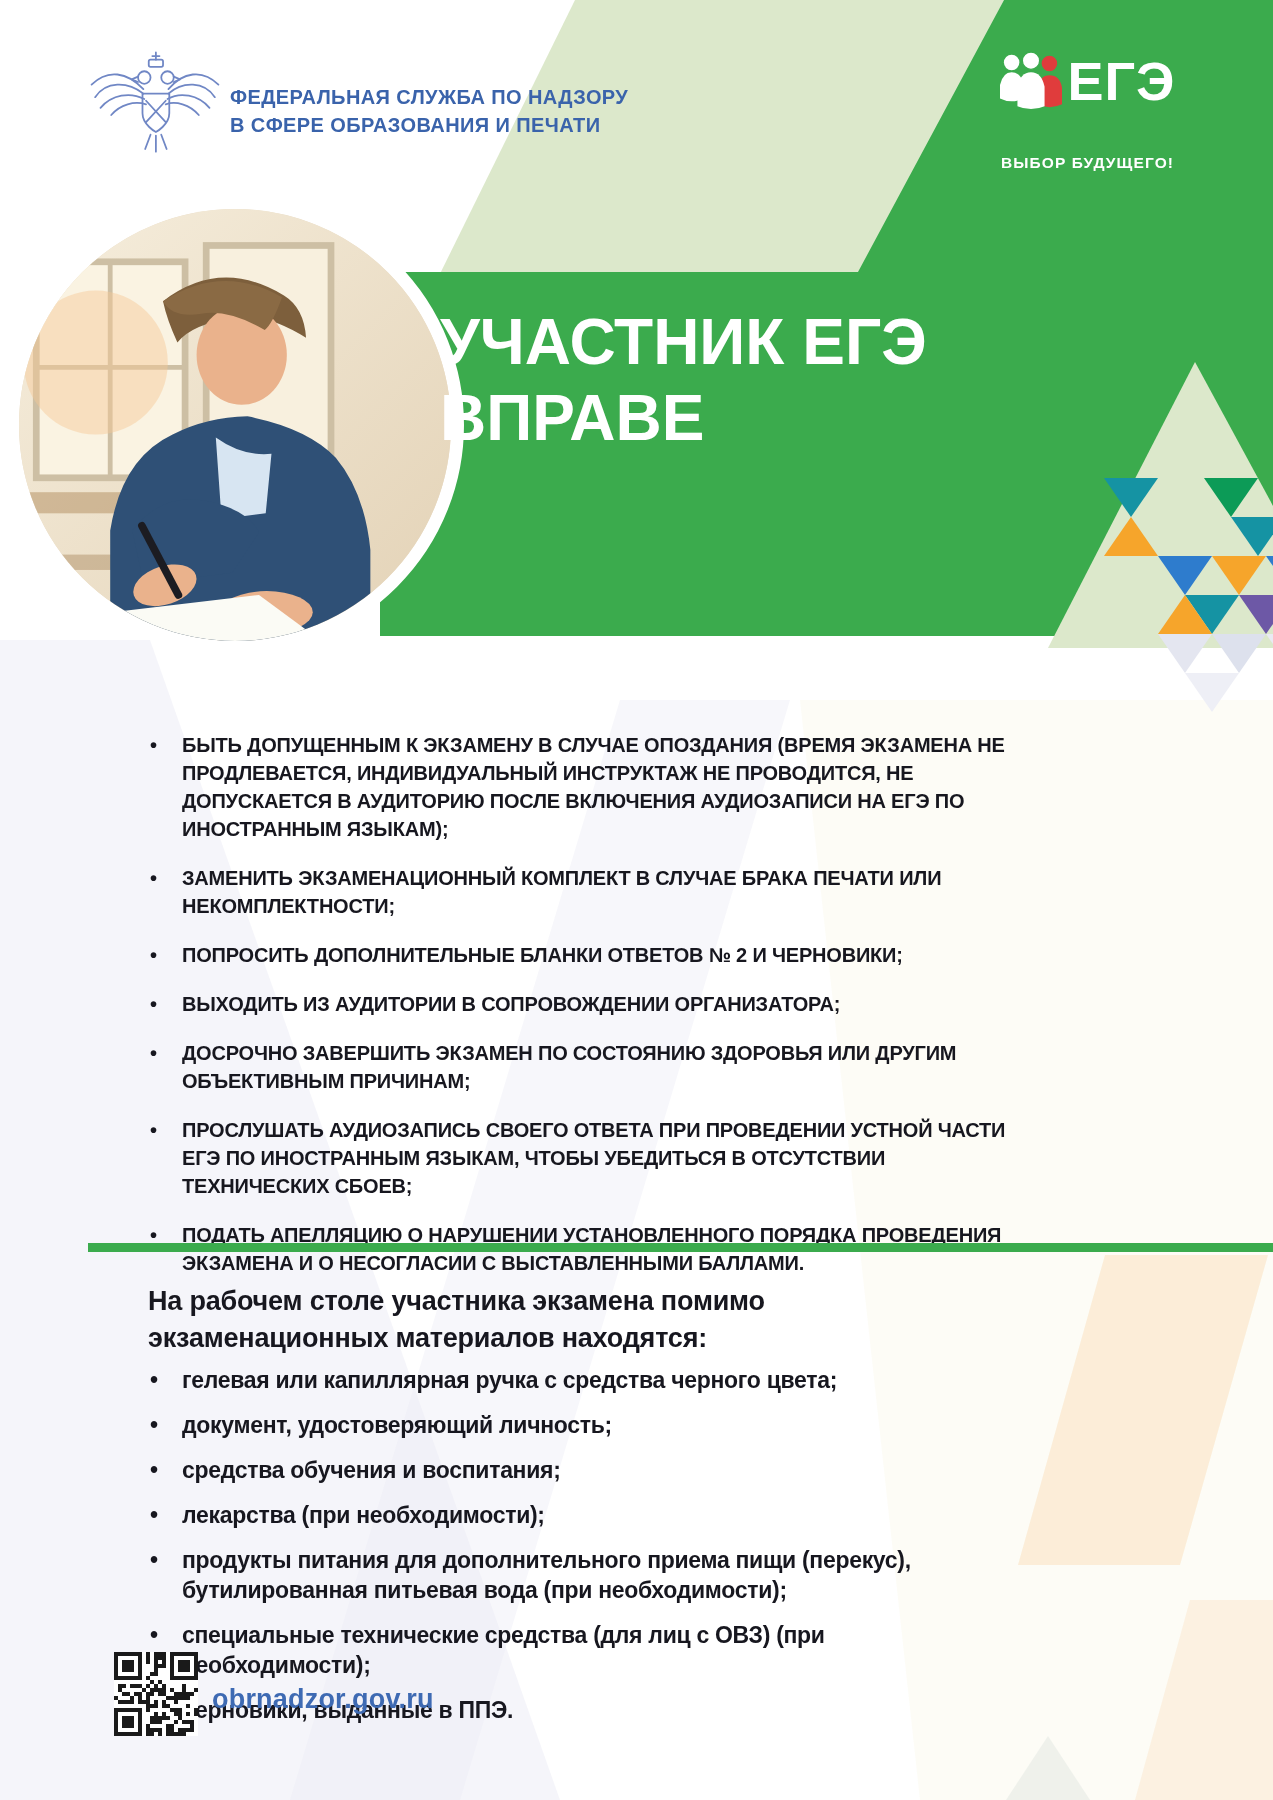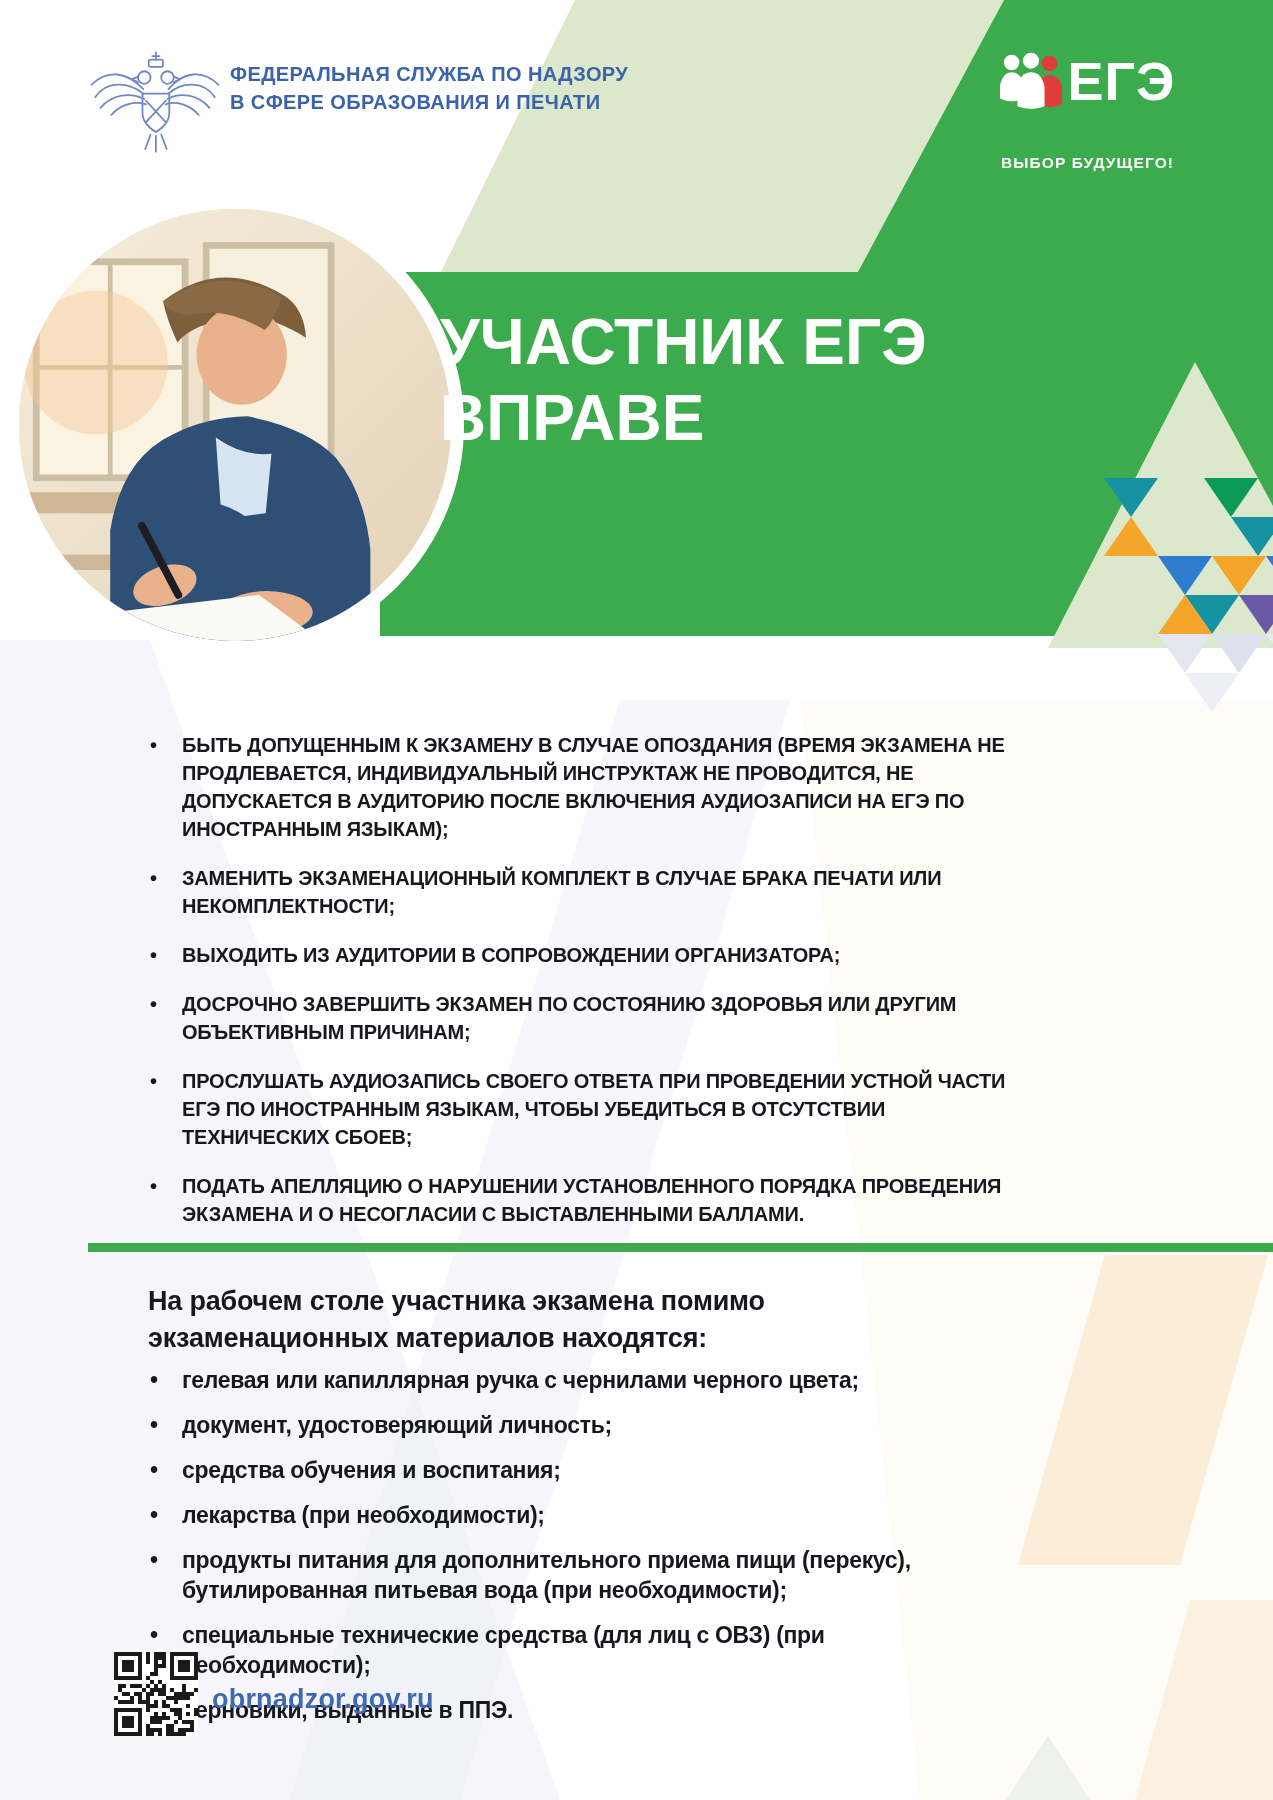--- a/index.html
+++ b/index.html
@@ -6,21 +6,21 @@
   .page{
     position:relative;width:1273px;height:1800px;margin:0 auto;
     background:#ffffff;overflow:hidden;
     font-family:"Liberation Sans",sans-serif;color:var(--text-dark,#17171F);
   }
   svg{display:block;}
   .bg{position:absolute;inset:0;z-index:0;}
   
   .emblem{position:absolute;left:88px;top:48px;z-index:3;}
   .agency{
-    position:absolute;left:230px;top:60px;z-index:3;
+    position:absolute;left:230px;top:83px;z-index:3;
     color:var(--agency-blue,#3A63AB);font-weight:bold;font-size:20px;
     line-height:28px;letter-spacing:.4px;
   }
   .ege-logo{
     position:absolute;left:995px;top:50px;width:185px;z-index:3;
     display:flex;flex-direction:column;align-items:center;color:#fff;gap:34px;
   }
   .ege-row{display:flex;align-items:center;gap:4px;}
   .ege-text{font-size:54px;font-weight:800;letter-spacing:1px;line-height:1;}
   .ege-slogan{margin-top:8px;font-size:15.5px;font-weight:bold;letter-spacing:1.1px;}
@@ -182,38 +182,39 @@
     <div>ВПРАВЕ</div>
   </div>
 
   <div class="rights">
     <ul>
 
         <li>БЫТЬ ДОПУЩЕННЫМ К ЭКЗАМЕНУ В СЛУЧАЕ ОПОЗДАНИЯ (ВРЕМЯ ЭКЗАМЕНА НЕ ПРОДЛЕВАЕТСЯ, ИНДИВИДУАЛЬНЫЙ ИНСТРУКТАЖ НЕ ПРОВОДИТСЯ, НЕ ДОПУСКАЕТСЯ В АУДИТОРИЮ ПОСЛЕ ВКЛЮЧЕНИЯ АУДИОЗАПИСИ НА ЕГЭ ПО ИНОСТРАННЫМ ЯЗЫКАМ);</li>
 
         <li>ЗАМЕНИТЬ ЭКЗАМЕНАЦИОННЫЙ КОМПЛЕКТ В СЛУЧАЕ БРАКА ПЕЧАТИ ИЛИ НЕКОМПЛЕКТНОСТИ;</li>
 
+        <li>ПОПРОСИТЬ ДОПОЛНИТЕЛЬНЫЕ БЛАНКИ ОТВЕТОВ № 2 И ЧЕРНОВИКИ;</li>
 
         <li>ВЫХОДИТЬ ИЗ АУДИТОРИИ В СОПРОВОЖДЕНИИ ОРГАНИЗАТОРА;</li>
 
         <li>ДОСРОЧНО ЗАВЕРШИТЬ ЭКЗАМЕН ПО СОСТОЯНИЮ ЗДОРОВЬЯ ИЛИ ДРУГИМ ОБЪЕКТИВНЫМ ПРИЧИНАМ;</li>
 
         <li>ПРОСЛУШАТЬ АУДИОЗАПИСЬ СВОЕГО ОТВЕТА ПРИ ПРОВЕДЕНИИ УСТНОЙ ЧАСТИ ЕГЭ ПО ИНОСТРАННЫМ ЯЗЫКАМ, ЧТОБЫ УБЕДИТЬСЯ В ОТСУТСТВИИ ТЕХНИЧЕСКИХ СБОЕВ;</li>
 
         <li>ПОДАТЬ АПЕЛЛЯЦИЮ О НАРУШЕНИИ УСТАНОВЛЕННОГО ПОРЯДКА ПРОВЕДЕНИЯ ЭКЗАМЕНА И О НЕСОГЛАСИИ С ВЫСТАВЛЕННЫМИ БАЛЛАМИ.</li>
       </ul>
   </div>
 
   <div class="divider"></div>
 
   <div class="desk">
     <p class="desk-heading">На рабочем столе участника экзамена помимо экзаменационных материалов находятся:</p>
     <ul>
 
-        <li>гелевая или капиллярная ручка с чернилами черного цвета;</li>
+        <li>гелевая или капиллярная ручка с средства черного цвета;</li>
 
         <li>документ, удостоверяющий личность;</li>
 
         <li>средства обучения и воспитания;</li>
 
         <li>лекарства (при необходимости);</li>
 
         <li>продукты питания для дополнительного приема пищи (перекус), бутилированная питьевая вода (при необходимости);</li>
 
         <li>специальные технические средства (для лиц с ОВЗ) (при необходимости);</li>

